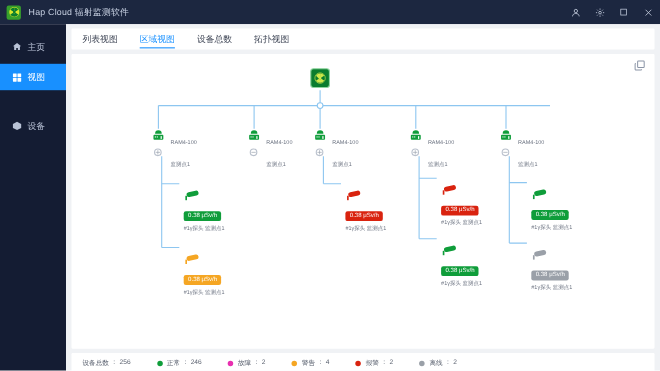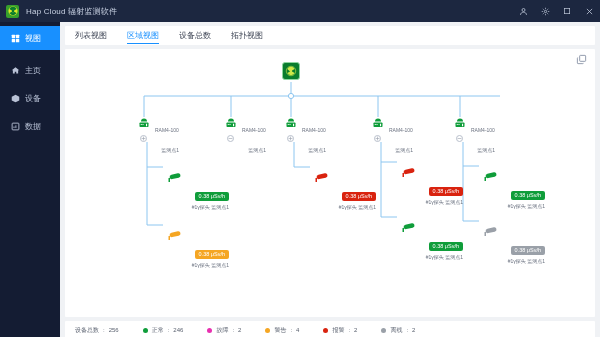--- a/index.html
+++ b/index.html
@@ -2,21 +2,21 @@
 <html><head>
 <meta charset="utf-8">
 <style>
   * { box-sizing: border-box; margin: 0; padding: 0; }
   html, body {
     width: 600px; height: 337px;
     overflow: hidden;
     font-family: "Liberation Sans", "DejaVu Sans", sans-serif;
     background: #ffffff;
   }
-  .app { position: relative; width: 600px; height: 277px; background: #f0f2f5; text-align: right; }
+  .app { position: relative; width: 600px; height: 277px; background: #f0f2f5; }
 
   
   .titlebar {
     position: absolute; top: 0; left: 0; width: 600px; height: 22px;
     background: #1c2740; display: flex; align-items: center;
   }
   .logo {
     width: 13px; height: 13px; margin-left: 6px; border-radius: 2px;
     background: #37a02c; display: flex; align-items: center; justify-content: center;
     flex: 0 0 auto;
@@ -160,60 +160,51 @@
       <div class="win-btn">
         <svg width="9" height="9" viewBox="0 0 24 24" fill="none" stroke="currentColor" stroke-width="2">
           <path d="M5 5l14 14M19 5L5 19"></path>
         </svg>
       </div>
     </div>
   </div>
 
   <div class="sidebar">
 
+    <div class="nav-item" style="margin-top:8px">
+      <span class="nav-ico">
+        <svg width="9" height="9" viewBox="0 0 24 24" fill="currentColor">
+          <path d="M12 3 2 11h3v9h5v-5h4v5h5v-9h3z"></path>
+        </svg>
+      </span>
+      <span>主页</span>
+    </div>
+
     <div class="nav-item active" style="margin-top:4px">
       <span class="nav-ico">
         <svg width="9" height="9" viewBox="0 0 24 24" fill="currentColor">
           <rect x="2" y="2" width="9" height="9" rx="1"></rect>
             <rect x="13" y="2" width="9" height="9" rx="1"></rect>
           <rect x="2" y="13" width="9" height="9" rx="1"></rect>
             <rect x="13" y="13" width="9" height="9" rx="1"></rect>
         </svg>
       </span>
       <span>视图</span>
     </div>
 
-    <div class="nav-item" style="margin-top:8px">
-      <span class="nav-ico">
-        <svg width="9" height="9" viewBox="0 0 24 24" fill="currentColor">
-          <path d="M12 3 2 11h3v9h5v-5h4v5h5v-9h3z"></path>
-        </svg>
-      </span>
-      <span>主页</span>
-    </div>
-
-
-    <div class="nav-item" style="margin-top:4px">
+
+    <div class="nav-item" style="margin-top:20px">
       <span class="nav-ico">
         <svg width="9" height="9" viewBox="0 0 24 24" fill="currentColor">
           <path d="M12 2 22 7v10l-10 5L2 17V7z"></path>
         </svg>
       </span>
       <span>设备</span>
     </div>
 
-    <div class="nav-item" style="margin-top:4px">
-      <span class="nav-ico">
-        <svg width="9" height="9" viewBox="0 0 24 24" fill="none" stroke="currentColor" stroke-width="2.4">
-          <rect x="3" y="3" width="18" height="18" rx="2"></rect>
-            <path d="M8 16v-4M13 16v-7"></path>
-        </svg>
-      </span>
-      <span>数据</span>
-    </div>
   </div>
 
   <div class="content">
 
     <div class="tabbar">
       <div class="tab">列表视图</div>
       <div class="tab active">区域视图</div>
       <div class="tab">设备总数</div>
       <div class="tab">拓扑视图</div>
     </div>

